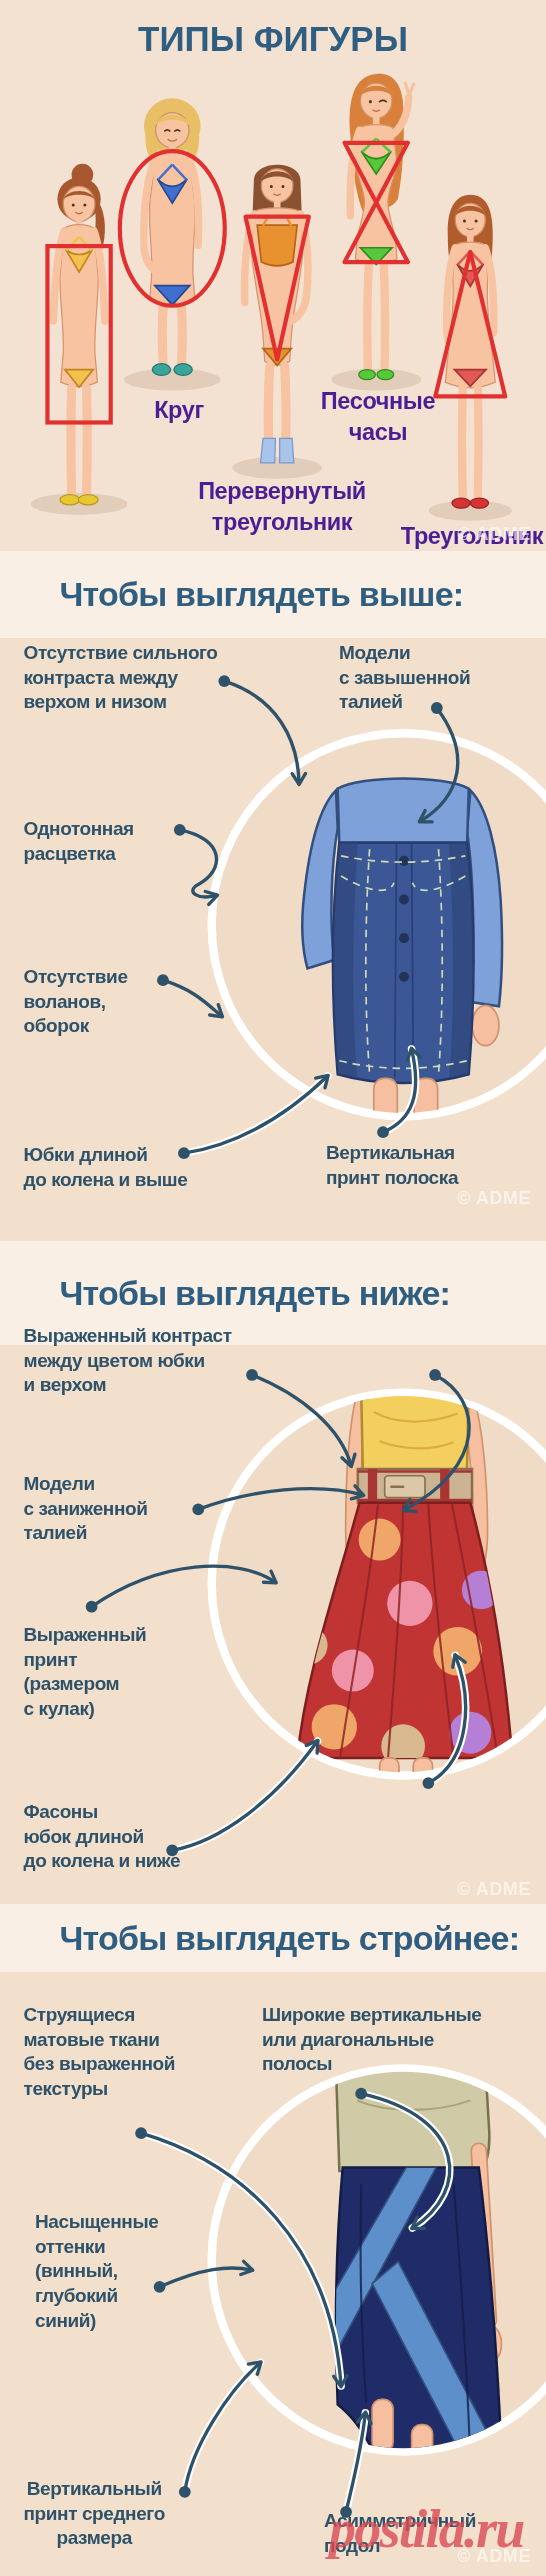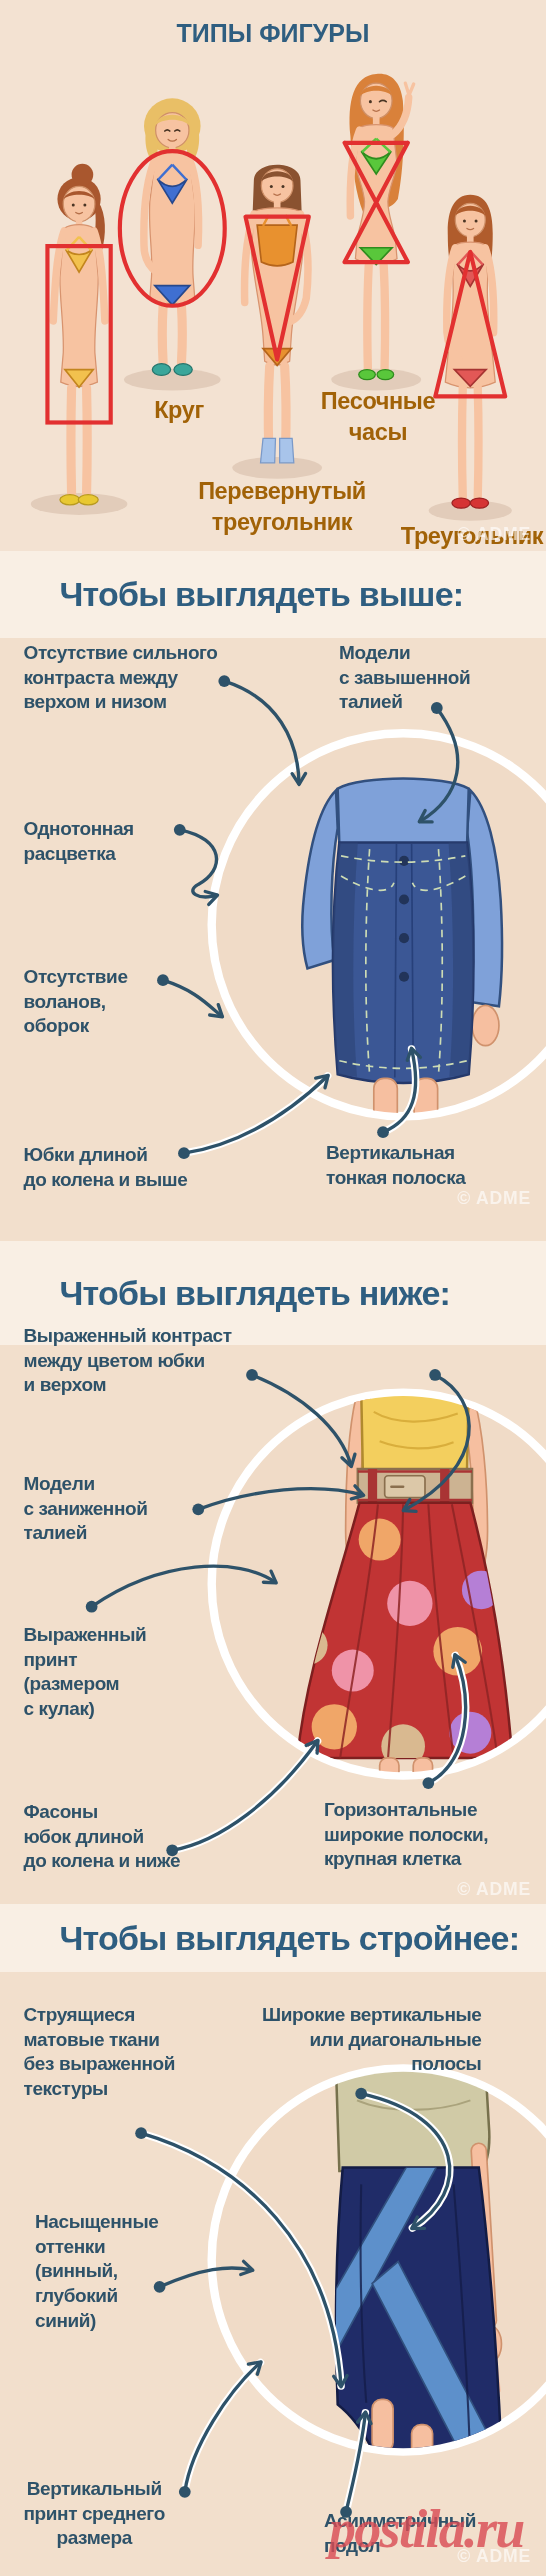--- a/index.html
+++ b/index.html
@@ -4,32 +4,32 @@
 <style>
   html,body{margin:0;padding:0;background:#e9e4de;}
   .page{
     position:relative;width:546px;height:2576px;margin:0 auto;
     background:#f2dfcc;overflow:hidden;
     font-family:"Liberation Sans",sans-serif;
   }
   .top-section{position:absolute;left:0;top:0;width:546px;height:551px;background:#f3e2d2;}
   .page-title{
     position:absolute;left:0;top:18.5px;width:546px;text-align:center;
-    font-size:25px;font-weight:bold;color:#2f5e80;letter-spacing:0px;
+    font-size:35px;font-weight:bold;color:#2f5e80;letter-spacing:0px;
   }
   .band{
     position:absolute;left:0;width:546px;background:#f9efe4;
     display:flex;align-items:center;padding-left:36px;
   }
   .band h2{
     margin:0 0 0 23.5px;font-size:34px;font-weight:bold;color:#2f5e80;letter-spacing:-0.8px;
   }
   .fig-label{
     position:absolute;text-align:center;white-space:pre-line;
-    font-size:23.5px;font-weight:bold;color:#a16207;line-height:1.32;letter-spacing:-0.4px;
+    font-size:23.5px;font-weight:bold;color:#4c1d95;line-height:1.32;letter-spacing:-0.4px;
   }
   .ann{
     position:absolute;white-space:pre-line;
     font-size:19px;font-weight:bold;color:#2e5269;line-height:1.3;letter-spacing:-0.4px;
   }
   .adme{
     position:absolute;right:15px;font-size:17.6px;font-weight:bold;
     color:rgba(255,255,255,0.62);letter-spacing:0.8px;
   }
   .postila{
@@ -239,21 +239,21 @@
 с завышенной
 талией</div>
   <div class="ann" style="left:23.5px;top:817px;">Однотонная
 расцветка</div>
   <div class="ann" style="left:23.5px;top:965px;">Отсутствие
 воланов,
 оборок</div>
   <div class="ann" style="left:23.5px;top:1143px;">Юбки длиной
 до колена и выше</div>
   <div class="ann" style="left:326px;top:1141px;">Вертикальная
-тонкая полоска</div>
+принт полоска</div>
   <div class="adme" style="top:1188px;">© ADME</div>
 
   <div class="band" style="top:1217px;height:104px;margin-top:24px;">
     <h2>Чтобы выглядеть ниже:</h2>
   </div>
 
   <svg style="top:1312px" width="546" height="592" viewBox="0 1561 650 705">
     <defs>
       <clipPath id="clip2">
           <circle cx="480" cy="1885" r="224"></circle>
@@ -323,23 +323,20 @@
   <div class="ann" style="left:23.5px;top:1472px;">Модели
 с заниженной
 талией</div>
   <div class="ann" style="left:23.5px;top:1623px;">Выраженный
 принт
 (размером
 с кулак)</div>
   <div class="ann" style="left:23.5px;top:1800px;">Фасоны
 юбок длиной
 до колена и ниже</div>
-  <div class="ann" style="left:324px;top:1798px;">Горизонтальные
-широкие полоски,
-крупная клетка</div>
   <div class="adme" style="top:1879px;">© ADME</div>
 
   <div class="band" style="top:1904px;height:68px;">
     <h2>Чтобы выглядеть стройнее:</h2>
   </div>
 
   <svg style="top:1991px" width="546" height="585" viewBox="0 2370 650 696">
     <defs>
       <clipPath id="clip3">
           <circle cx="480" cy="2690" r="224"></circle>
@@ -382,21 +379,21 @@
         <circle cx="220" cy="2966" r="7"></circle>
           <circle cx="412" cy="2990" r="7"></circle>
       </g>
     </g>
   </svg>
 
   <div class="ann" style="left:23.5px;top:2003px;">Струящиеся
 матовые ткани
 без выраженной
 текстуры</div>
-  <div class="ann" style="left:262px;top:2003px;text-align:right;">Широкие вертикальные
+  <div class="ann" style="left:262px;top:2003px;">Широкие вертикальные
 или диагональные
 полосы</div>
   <div class="ann" style="left:35px;top:2210px;">Насыщенные
 оттенки
 (винный,
 глубокий
 синий)</div>
   <div class="ann" style="left:23.5px;top:2477px;text-align:center;">Вертикальный
 принт среднего
 размера</div>

